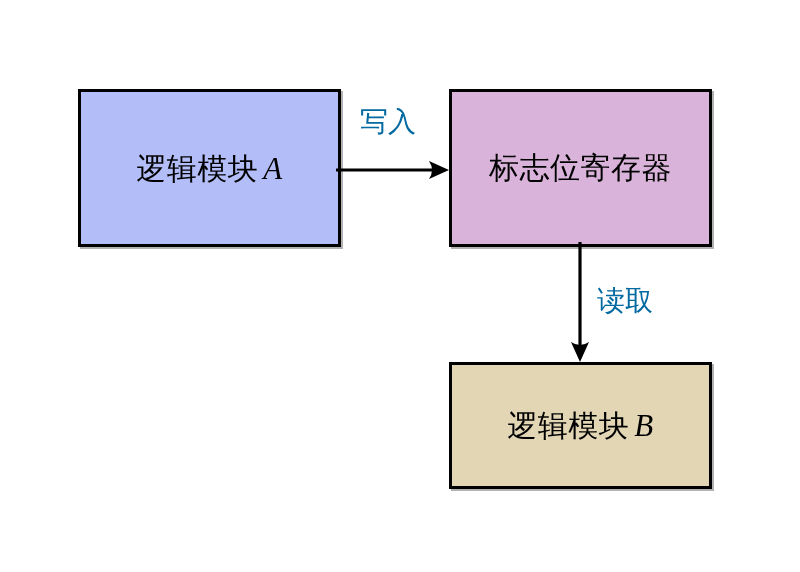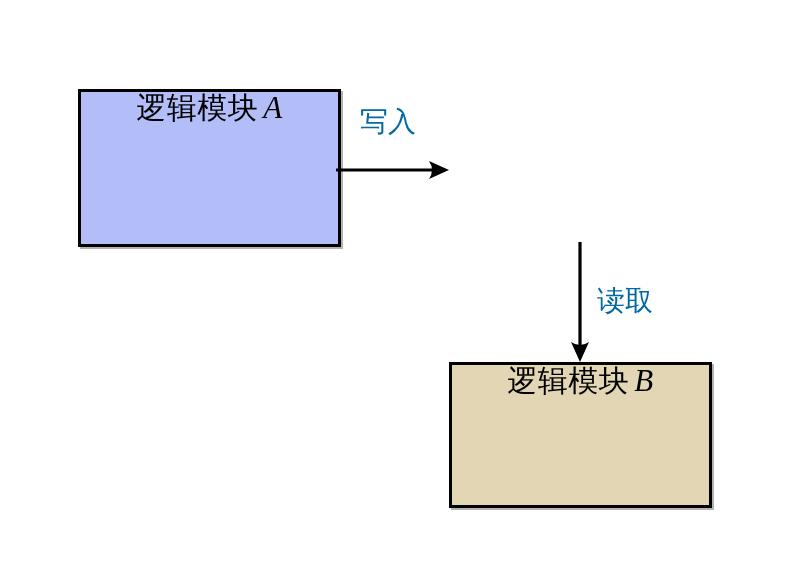--- a/index.html
+++ b/index.html
@@ -16,20 +16,21 @@
     overflow: hidden;
     font-family: "Liberation Serif", "DejaVu Serif", serif;
   }
 
   
   .node {
     position: absolute;
     box-sizing: border-box;
     border: 3px solid #000000;
     display: flex;
+    align-items: center;
     justify-content: center;
     box-shadow: 2px 2px 0 rgba(0,0,0,0.30);
   }
   .node-label {
     font-family: "Liberation Serif", "DejaVu Serif", serif;
     font-size: 30px;
     line-height: 1;
     color: #000000;
     white-space: nowrap;
     letter-spacing: 0.5px;
@@ -43,21 +44,21 @@
 
   #node-logic-a {
     left: 78px;  top: 89px;  width: 263px; height: 158px;
     background: #b3bdf8;
   }
   #node-flag-register {
     left: 449px; top: 89px;  width: 263px; height: 158px;
     background: #d9b3da;
   }
   #node-logic-b {
-    left: 449px; top: 362px; width: 263px; height: 146px;
+    left: 449px; top: 362px; width: 263px; height: 127px;
     background: #e2d6b5;
   }
 
   
   .edge-svg {
     position: absolute;
     overflow: visible;
     pointer-events: none;
   }
   #edge-write-svg  { left: 336px; top: 150px; width: 120px; height: 40px; }
@@ -84,20 +85,23 @@
 </style>
 </head>
 <body>
 
 <div id="canvas">
 
   <div class="node" id="node-logic-a">
     <span class="node-label"><span>逻辑模块</span><span class="math">A</span></span>
   </div>
 
+  <div class="node" id="node-flag-register">
+    <span class="node-label"><span>标志位寄存器</span></span>
+  </div>
 
   <div class="node" id="node-logic-b">
     <span class="node-label"><span>逻辑模块</span><span class="math">B</span></span>
   </div>
 
   <svg class="edge-svg" id="edge-write-svg" viewBox="0 0 120 40">
     <line class="edge-line" x1="0" y1="20" x2="100" y2="20"></line>
     <path class="edge-head" d="M 113 20 L 93 11 Q 99 20 93 29 Z"></path>
   </svg>
   <div class="edge-label" id="edge-label-write">写入</div>

